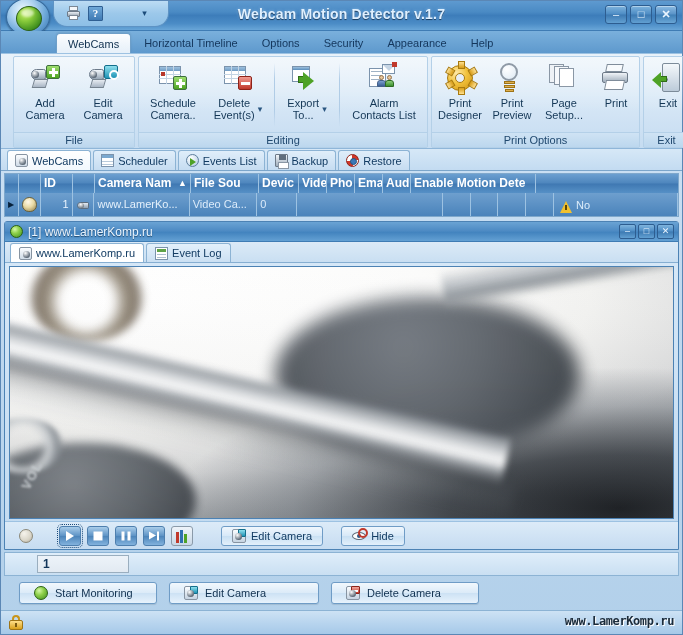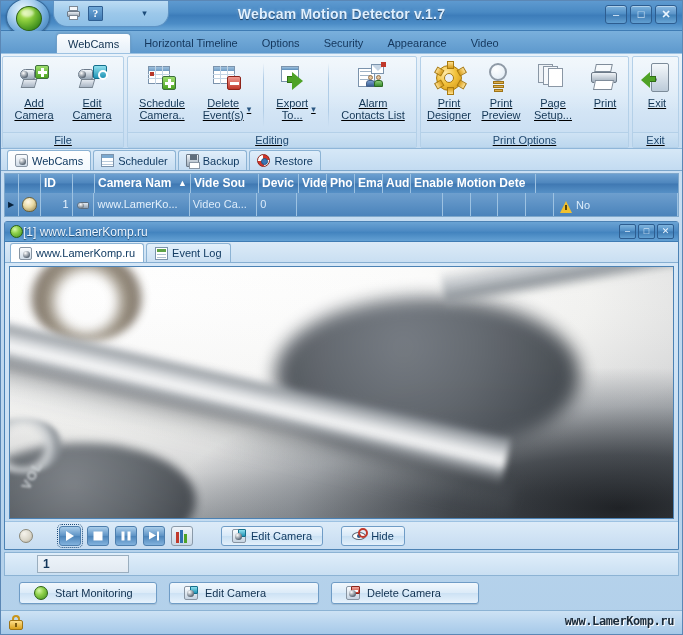--- a/index.html
+++ b/index.html
@@ -107,21 +107,21 @@
     color: #10304f; font-weight: normal;
     box-shadow: 0 -1px 2px rgba(0,0,0,.08);
   }
 
   
   #ribbon {
     flex: 0 0 95px; position: relative;
     background: linear-gradient(180deg,#e9f2fa 0%,#dbeaf7 42%,#cfe2f4 72%,#c5dcf1 100%);
     border-top: 1px solid #9dc2e2;
     border-bottom: 1px solid #8fb6d9;
-    display: flex; padding: 2px 3px 0 1px; text-decoration: underline;
+    display: flex; padding: 2px 3px 0 12px;
   }
   .rgroup {
     display: flex; flex-direction: column; height: 92px;
     border: 1px solid #b4d0e8;
     border-radius: 2px;
     background: linear-gradient(180deg,rgba(255,255,255,.45) 0%,rgba(255,255,255,0) 60%);
     margin-right: 3px;
   }
   .rgroup-items { flex: 1; display: flex; align-items: flex-start; padding: 3px 2px 0 2px; }
   .rgroup-label {
@@ -275,21 +275,21 @@
   
   #child {
     flex: 1 1 auto; margin: 4px 3px 0 3px; position: relative;
     border: 1px solid #4c82b4; border-radius: 3px 3px 0 0;
     background: linear-gradient(180deg,#d8e9f8,#c2daf0);
     display:flex; flex-direction:column; min-height: 0;
   }
   #child-title {
     height: 20px; flex:0 0 20px; position: relative;
     background: linear-gradient(180deg,#6aa3d4 0%,#4e8bc4 45%,#4384bf 55%,#63a0d3 100%);
-    display:flex; align-items:center; padding-left:5px; 
+    display:flex; align-items:center; padding-left:5px; gap:5px;
     border-bottom: 1px solid #3f7cb4;
   }
   .child-orb { width: 13px; height: 13px; border-radius:50%;
     background: radial-gradient(circle at 35% 30%, #d6f8a8 0%, #8ed04a 40%, #3e8d1f 100%);
     border:1px solid #2b6213; }
   #child-title .ct { color:#eaf5ff; font-size:12px; text-shadow: 0 1px 1px rgba(10,40,70,.7); }
   #child-win-btns { position:absolute; right:4px; top:2px; display:flex; gap:2px; }
   .cwin-btn { width:17px; height:15px; border-radius:2px; border:1px solid #2d5d90;
     background: linear-gradient(180deg,#7fb4de 0%,#4d8cc4 48%,#3c79b2 52%,#62a0d2 100%);
     color:#eaf5ff; font-size:9px; line-height:13px; text-align:center; }
@@ -414,21 +414,21 @@
       <div class="win-btn close">✕</div>
     </div>
   </div>
 
   <div id="ribbon-tabs">
     <div class="rtab active">WebCams</div>
     <div class="rtab">Horizontal Timeline</div>
     <div class="rtab">Options</div>
     <div class="rtab">Security</div>
     <div class="rtab">Appearance</div>
-    <div class="rtab">Video</div>
+    <div class="rtab">Help</div>
   </div>
 
   <div id="ribbon">
 
     <div class="rgroup" style="width:122px">
       <div class="rgroup-items">
         <div class="rbtn">
           <div class="ricon ic-cam">
             <div class="cbody"></div>
               <div class="clens"></div>
@@ -589,40 +589,44 @@
   <div id="subtabs">
     <div class="stab active">
       <span class="stab-ico si-cam"></span>
       <span>WebCams</span>
     </div>
     <div class="stab">
       <span class="stab-ico si-sched"></span>
       <span>Scheduler</span>
     </div>
     <div class="stab">
+      <span class="stab-ico si-events"></span>
+      <span>Events List</span>
+    </div>
+    <div class="stab">
       <span class="stab-ico si-backup"></span>
       <span>Backup</span>
     </div>
     <div class="stab">
       <span class="stab-ico si-restore"></span>
       <span>Restore</span>
     </div>
   </div>
 
   <div id="grid">
     <div id="grid-head">
       <div class="gc" style="width:14px"></div>
       <div class="gc" style="width:22px"></div>
       <div class="gc" style="width:32px">ID</div>
       <div class="gc" style="width:22px"></div>
       <div class="gc" style="width:96px;display:flex;justify-content:space-between;align-items:center">
         <span>Camera Nam</span>
         <span class="sort-arrow">▲</span>
       </div>
-      <div class="gc" style="width:68px">Vide Sou</div>
+      <div class="gc" style="width:68px">File Sou</div>
       <div class="gc" style="width:40px">Devic</div>
       <div class="gc" style="width:28px">Vide</div>
       <div class="gc" style="width:28px">Pho</div>
       <div class="gc" style="width:28px">Ema</div>
       <div class="gc" style="width:28px">Aud</div>
       <div class="gc" style="width:125px">Enable Motion Dete</div>
     </div>
 
     <div id="grid-row">
       <div class="gc" style="width:14px;font-size:8px;color:#06203a;line-height:23px">▶</div>

